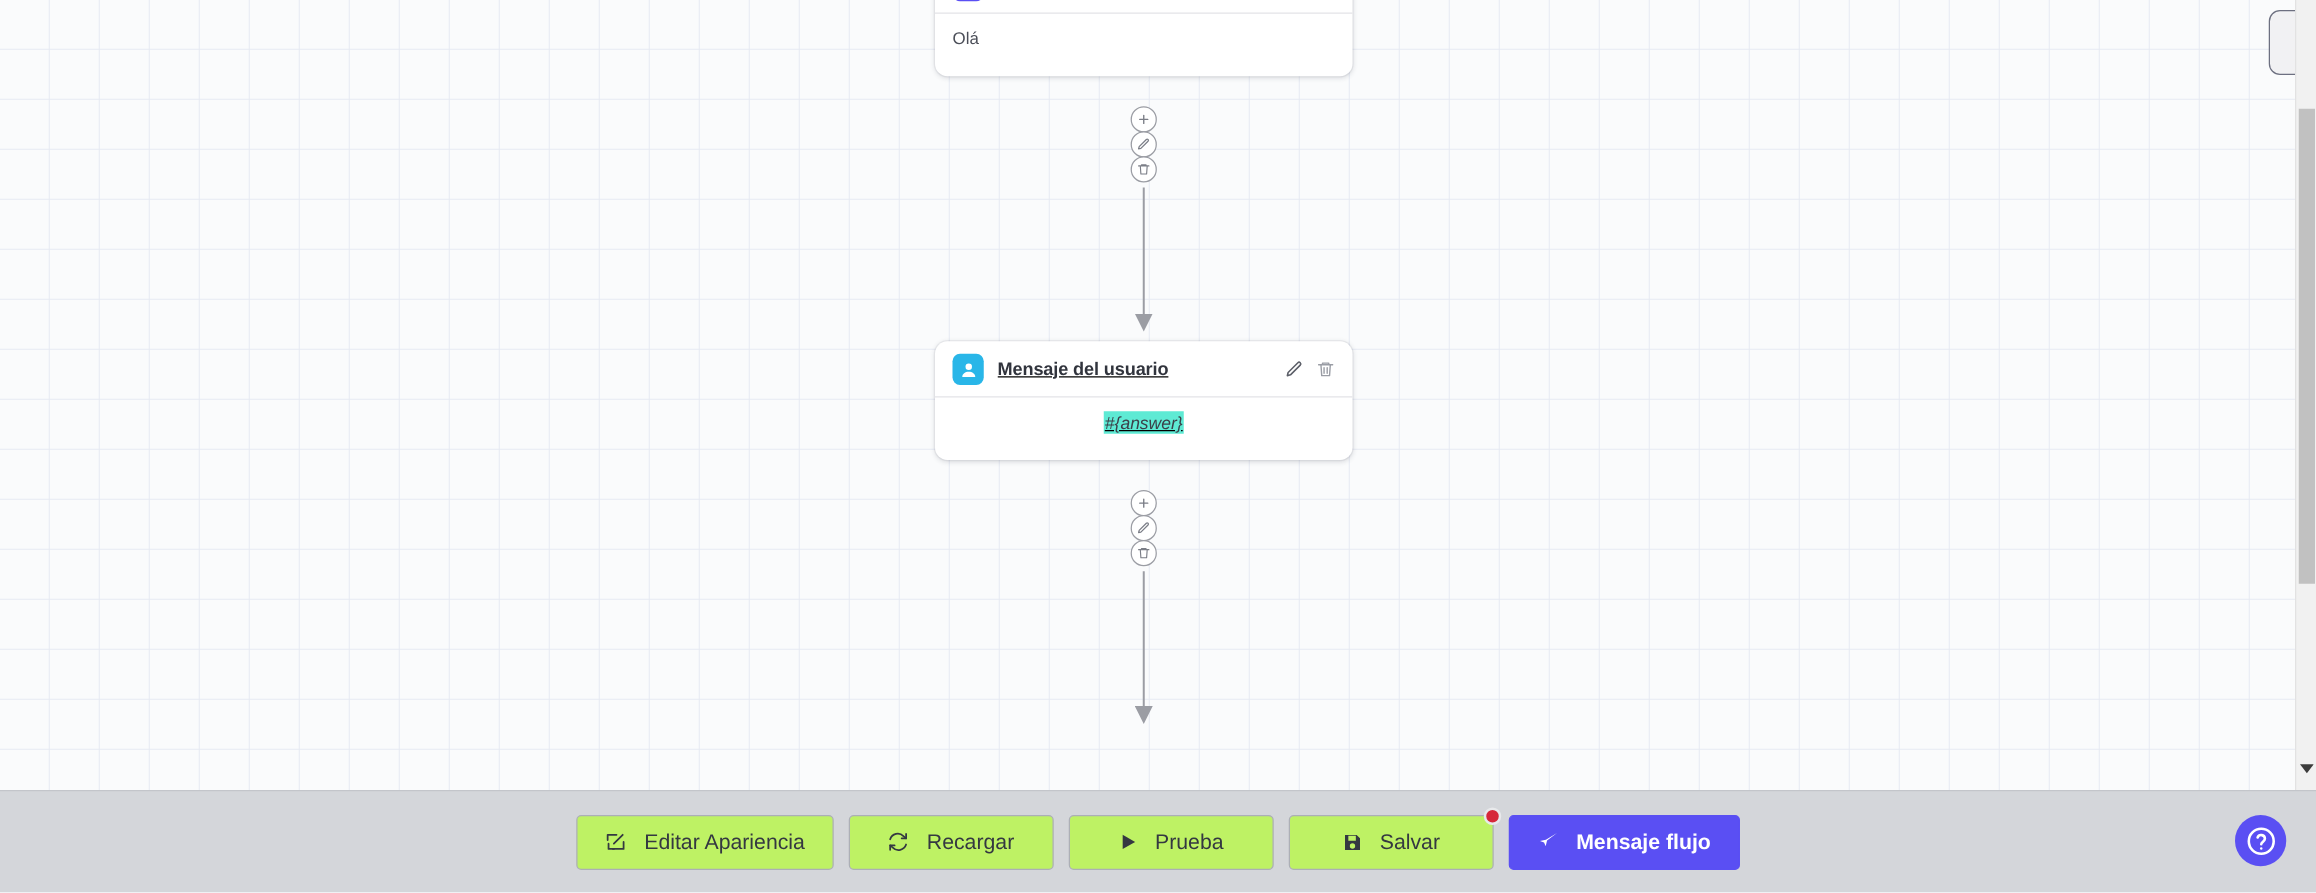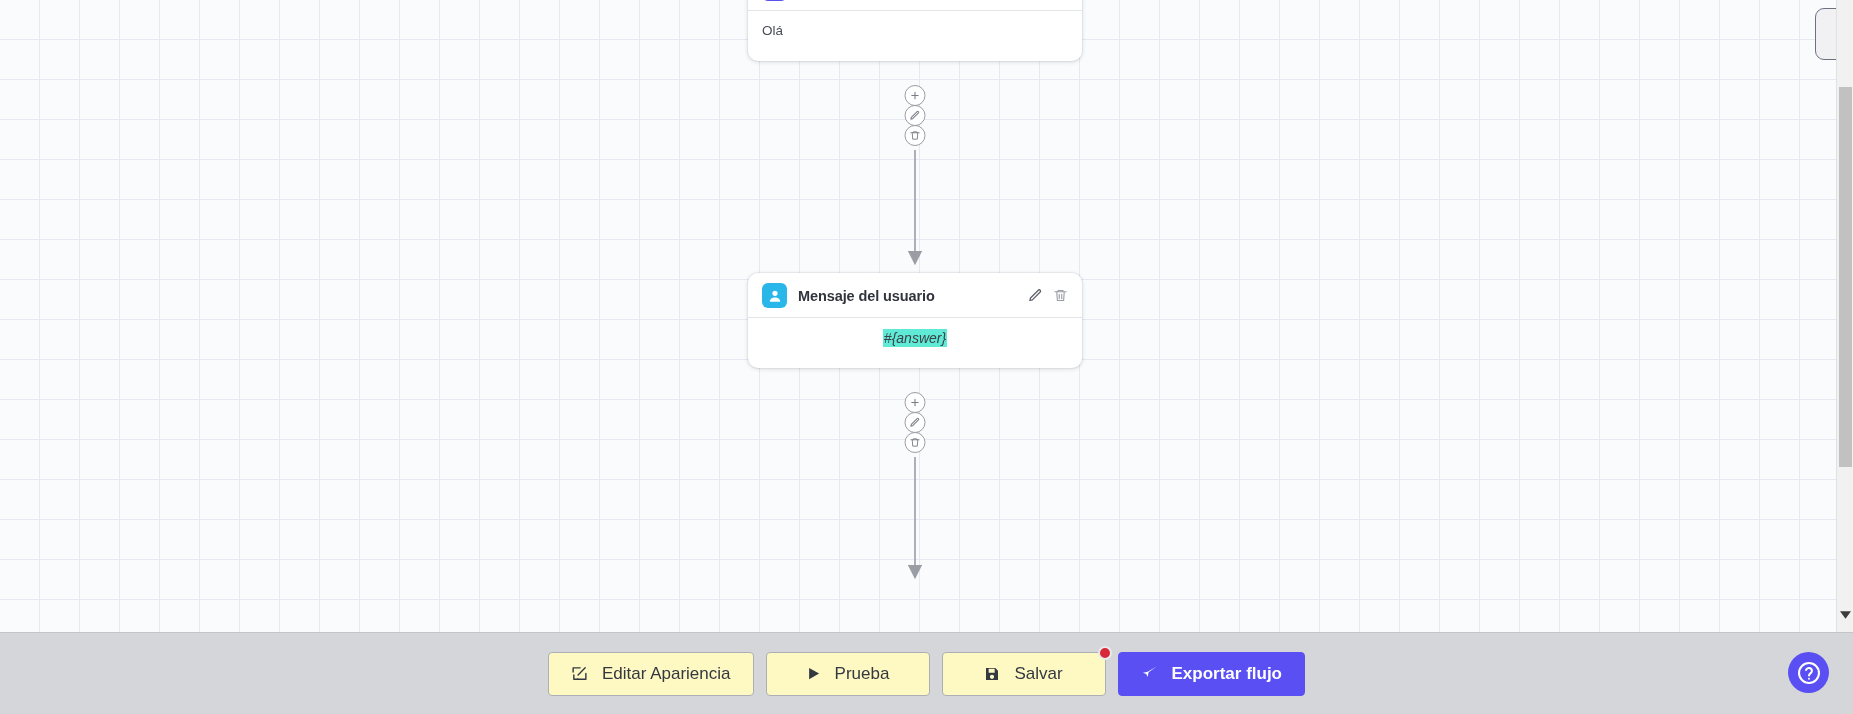--- a/index.html
+++ b/index.html
@@ -111,20 +111,21 @@
 
   
   #node-system {
     left: 748px;
     top: -34px;
   }
 
   #node-user {
     left: 748px;
     top: 273px;
+    text-decoration: underline;
   }
 
   
   .node-clipped {
     position: absolute;
     left: 1815px;
     top: 8px;
     width: 120px;
     height: 52px;
     border: 1px solid #6d7081;
@@ -186,21 +187,21 @@
     gap: 12px;
   }
 
   .tb-btn {
     position: relative;
     height: 44px;
     min-width: 164px;
     padding: 0 22px;
     border: 1px solid #acafb6;
     border-radius: 4px;
-    background: #fef9c3;
+    background: #bef264;
     color: #343841;
     font-size: 17px;
     font-family: "Liberation Sans", sans-serif;
     display: flex;
     align-items: center;
     justify-content: center;
     gap: 14px;
     cursor: pointer;
     box-sizing: border-box;
   }
@@ -385,20 +386,31 @@
       <span class="tb-icon">
         <svg width="17" height="17" viewBox="0 0 24 24" fill="none" stroke="#343841" stroke-width="2" stroke-linecap="round" stroke-linejoin="round">
           <path d="M4 14v6h6M20 4l-10 10"></path>
           <path d="M3 10V4h10"></path>
           <path d="M21 12v8H9"></path>
         </svg>
       </span>
       <span>Editar Apariencia</span>
     </button>
 
+    <button class="tb-btn">
+      <span class="tb-icon">
+        <svg width="17" height="17" viewBox="0 0 24 24" fill="none" stroke="#343841" stroke-width="2" stroke-linecap="round" stroke-linejoin="round">
+          <path d="M3 9a9 9 0 0 1 15-3.5L21 8"></path>
+            <path d="M21 3v5h-5"></path>
+          <path d="M21 15a9 9 0 0 1-15 3.5L3 16"></path>
+            <path d="M3 21v-5h5"></path>
+        </svg>
+      </span>
+      <span>Recargar</span>
+    </button>
 
     <button class="tb-btn">
       <span class="tb-icon">
         <svg width="15" height="15" viewBox="0 0 24 24" fill="#343841">
           <path d="M5 3l16 9-16 9V3z"></path>
         </svg>
       </span>
       <span>Prueba</span>
     </button>
 
@@ -411,21 +423,21 @@
       </span>
       <span>Salvar</span>
     </button>
 
     <button class="tb-btn primary">
       <span class="tb-icon">
         <svg width="17" height="17" viewBox="0 0 24 24" fill="#ffffff">
           <path d="M22 2L9.5 9.6 2.8 11l4.6 1.8L9.2 17l1.6-6.6L22 2z"></path>
         </svg>
       </span>
-      <span>Exportar flujo</span>
+      <span>Mensaje flujo</span>
     </button>
 
   </div>
 
   <button class="help-fab" title="Ayuda">
     <svg width="26" height="26" viewBox="0 0 24 24" fill="none" stroke="#ffffff" stroke-width="1.9" stroke-linecap="round" stroke-linejoin="round">
       <circle cx="12" cy="12" r="9.2"></circle>
       <path d="M9.3 9.2a2.8 2.8 0 0 1 5.4 1c0 1.9-2.7 2.3-2.7 4"></path>
       <circle cx="12" cy="17.3" r="0.9" fill="#ffffff" stroke="none"></circle>
     </svg>

